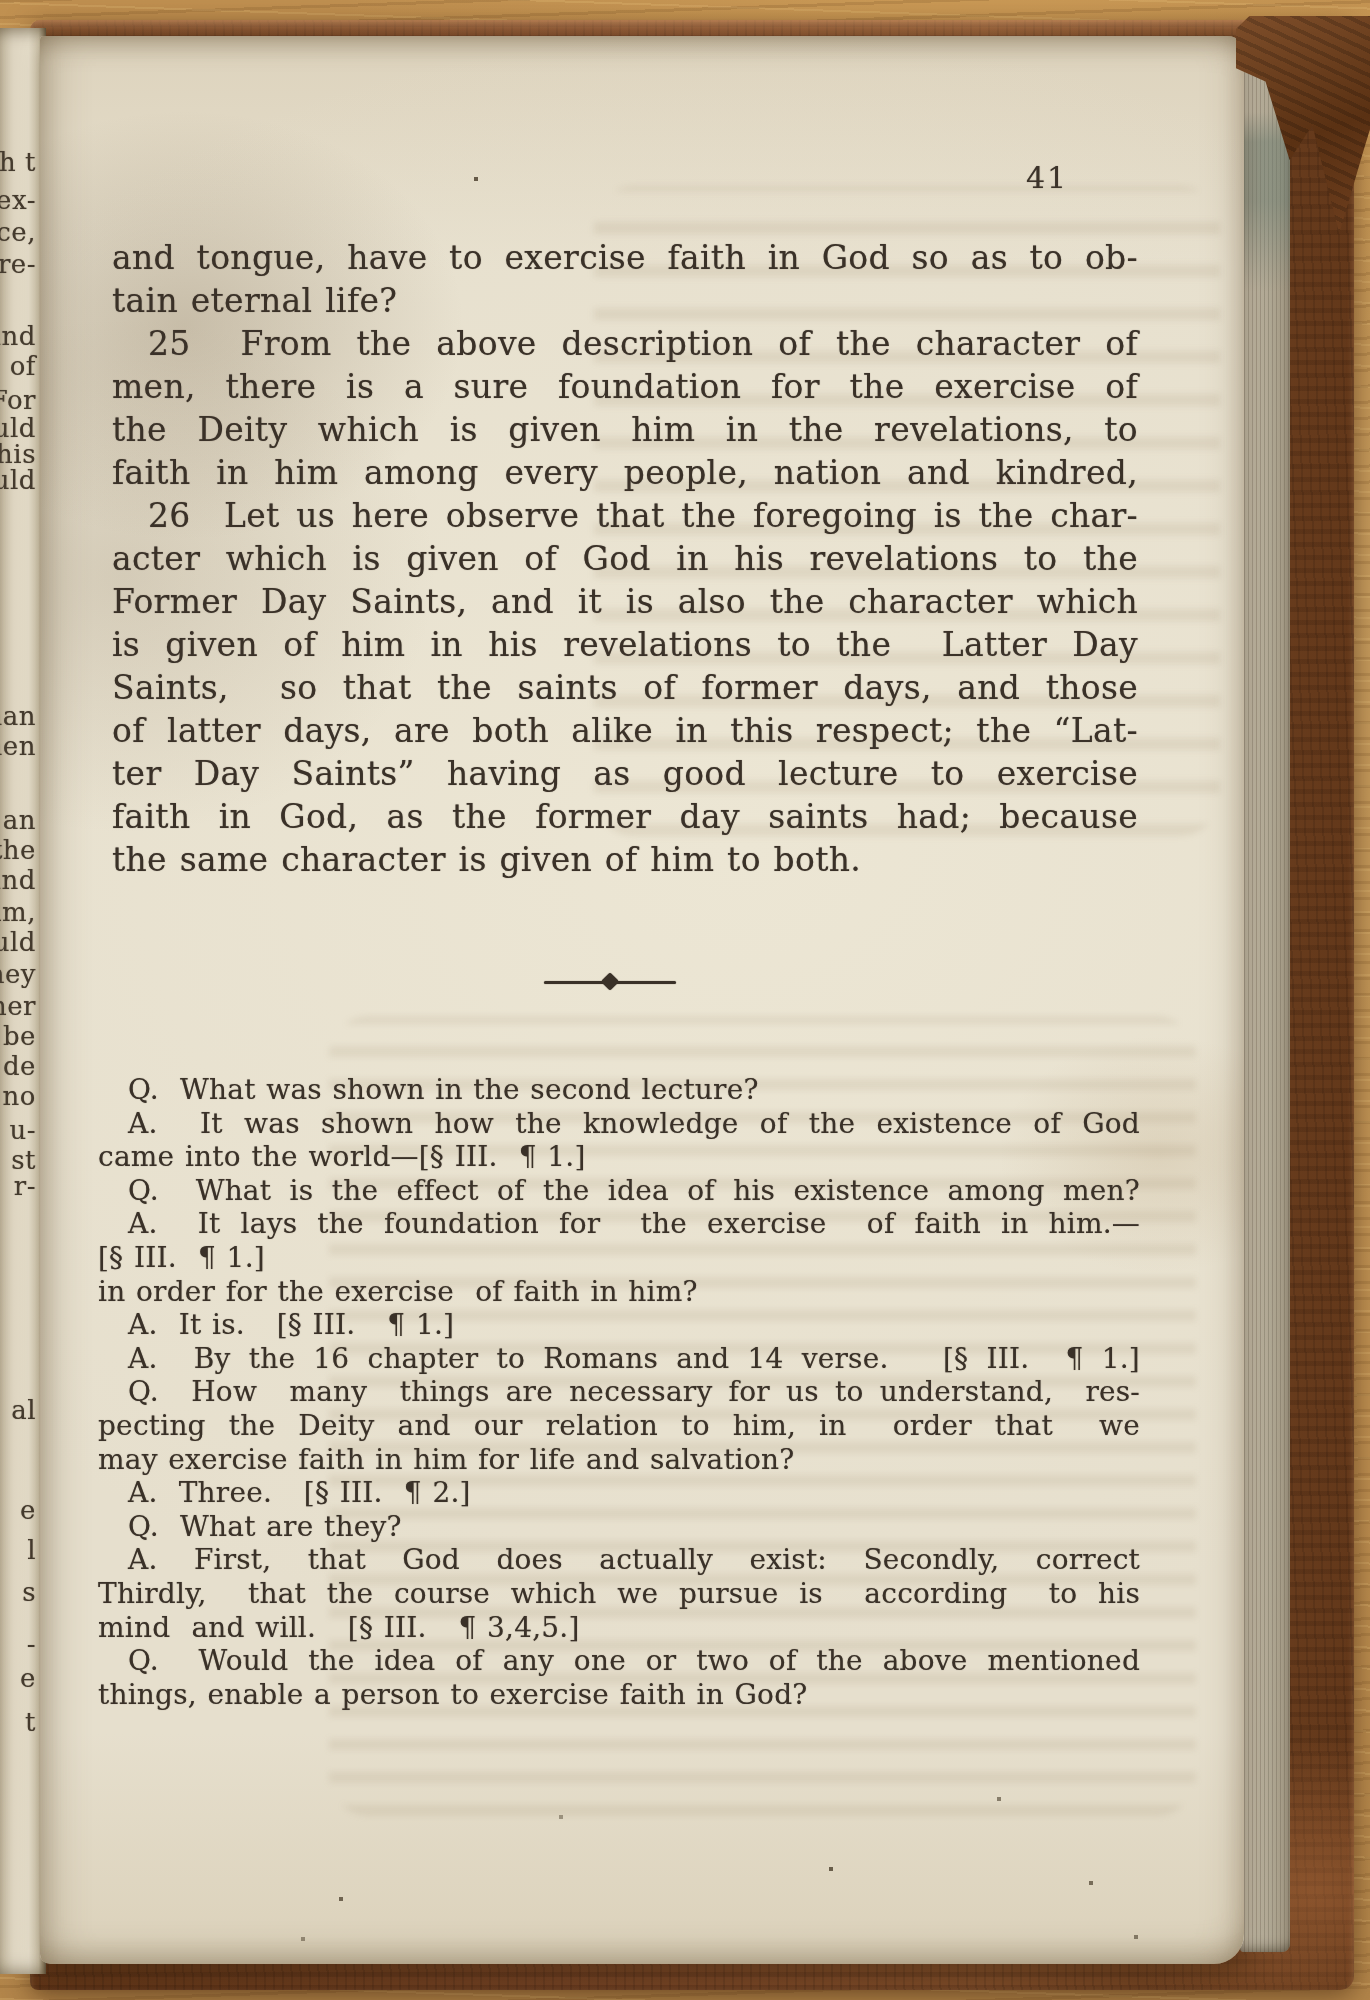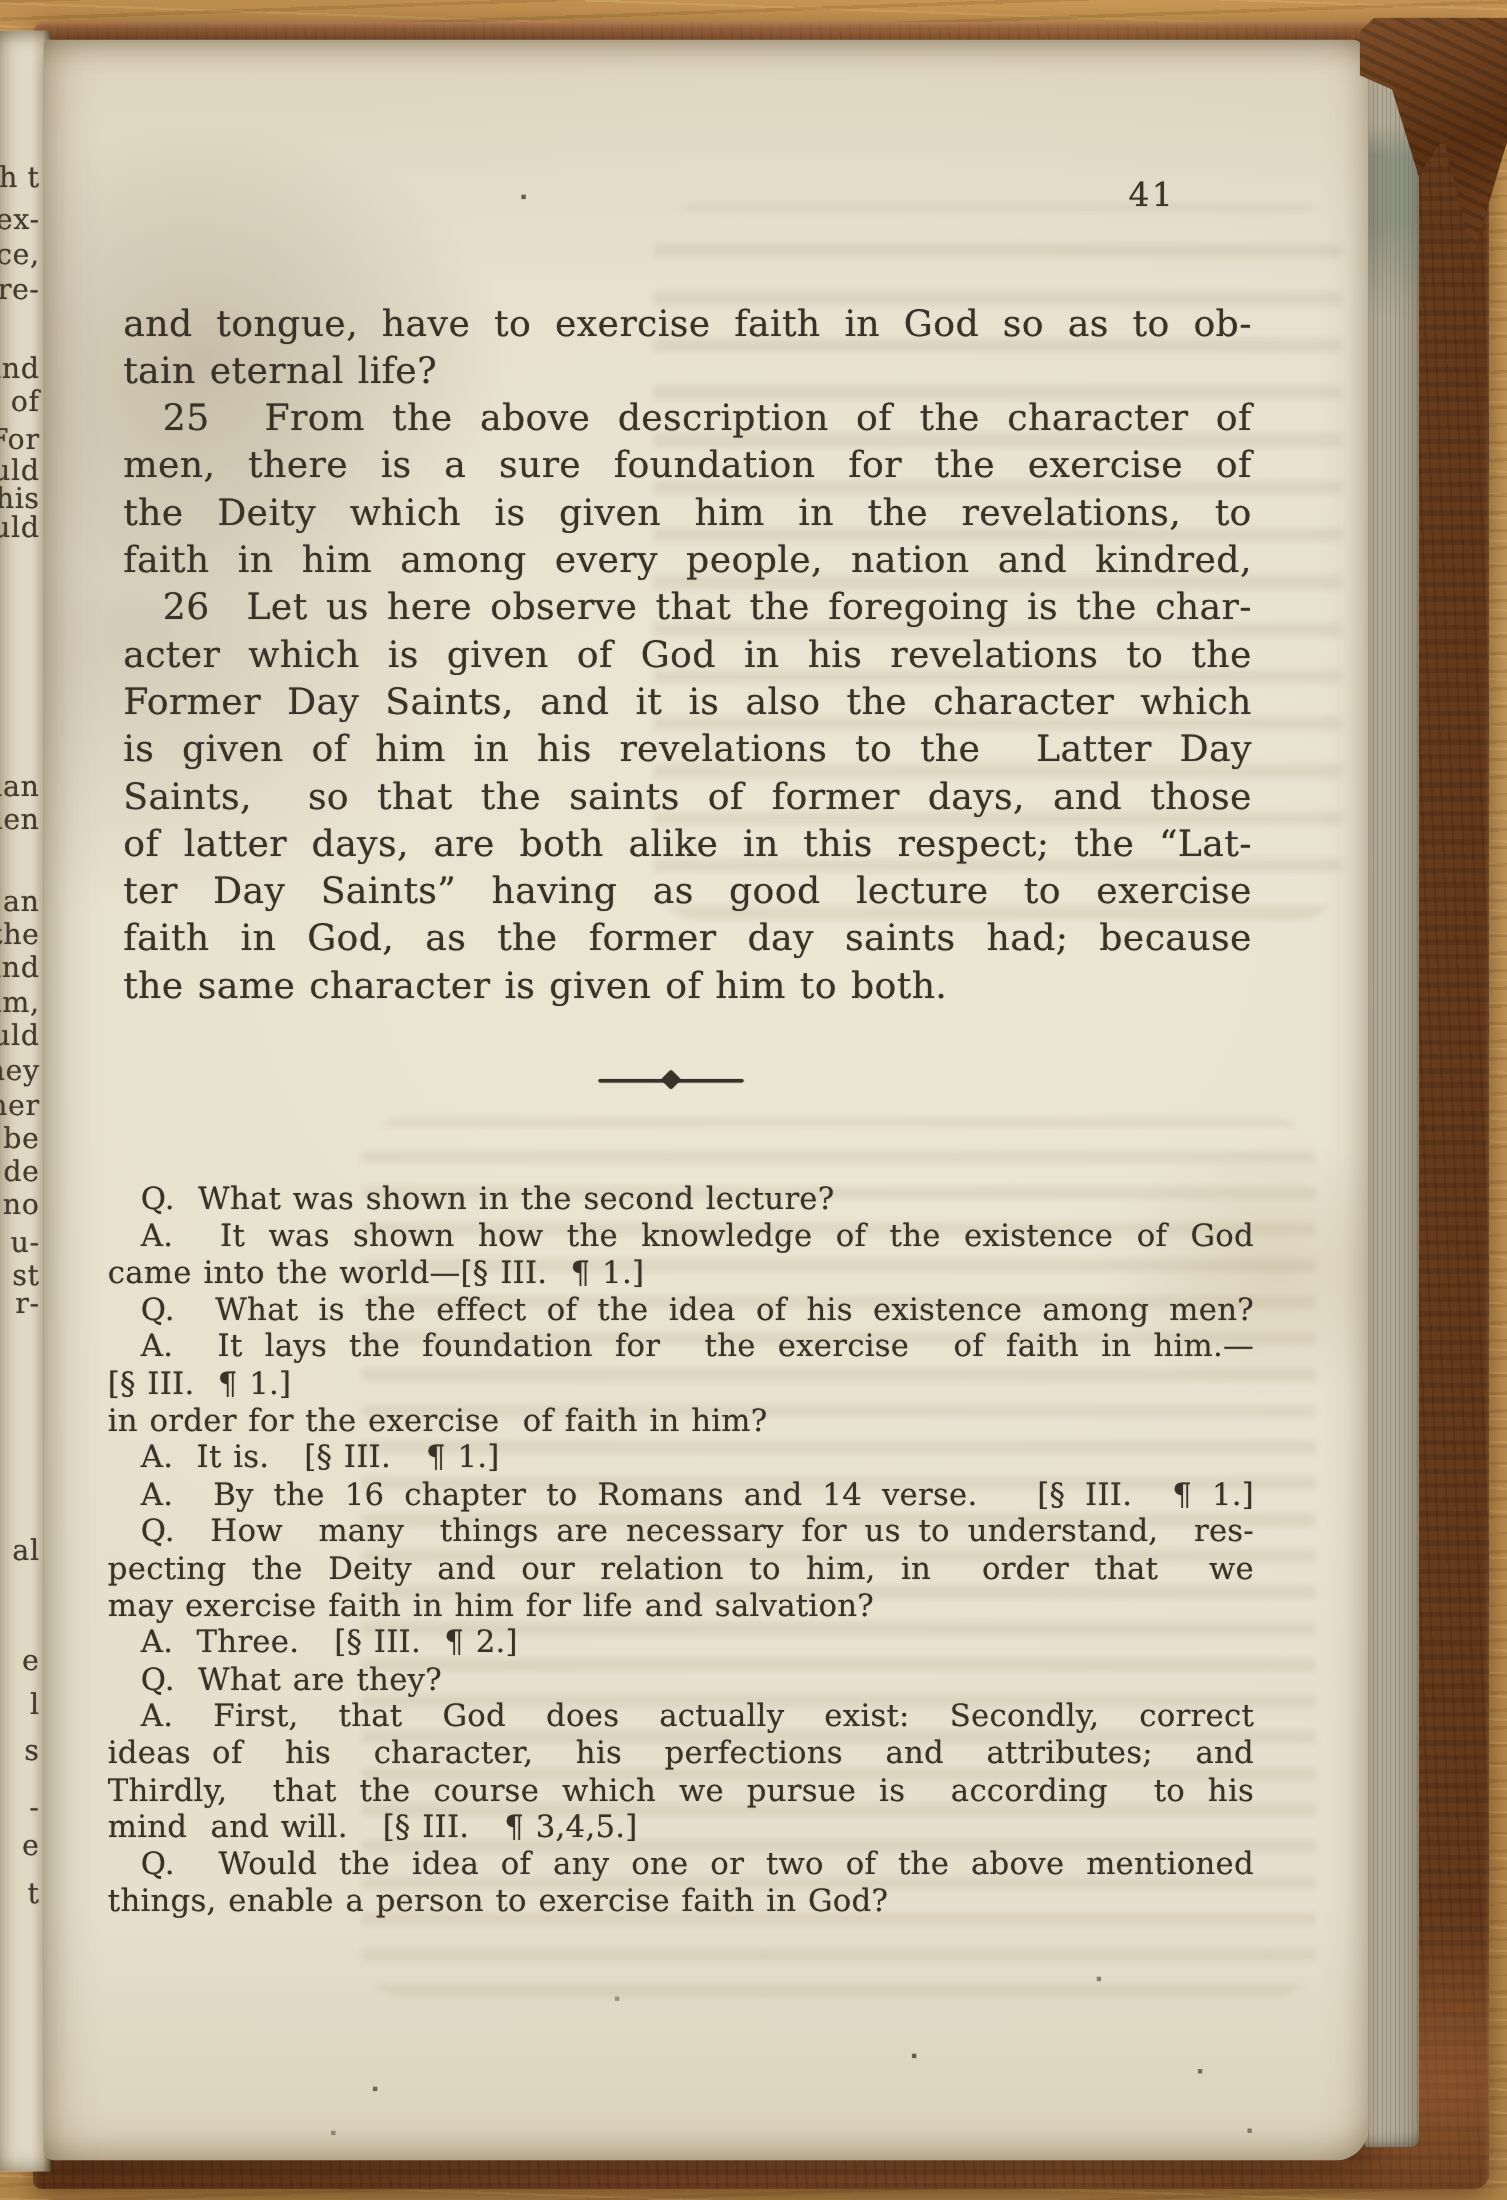--- a/index.html
+++ b/index.html
@@ -87,21 +87,21 @@
   .ghost1{left:46%;top:150px;width:52%;height:650px;
     background:repeating-linear-gradient(0deg, rgba(146,124,90,.13) 0 12px, rgba(0,0,0,0) 12px 43px);}
   .ghost2{left:24%;top:980px;width:72%;height:800px;
     background:repeating-linear-gradient(0deg, rgba(146,124,90,.12) 0 11px, rgba(0,0,0,0) 11px 33px);}
 
   .pagenum{position:absolute;left:985px;top:124px;width:44px;text-align:center;
     font-size:30px;color:#3c332a;letter-spacing:2px;text-shadow:0 0 1px rgba(60,51,42,.6);}
 
   .bodytext{position:absolute;left:72px;top:200px;width:1026px;
     font-size:33px;line-height:43px;color:#3a3128;letter-spacing:.3px;word-spacing:2px;
-    text-shadow:0 0 1px rgba(58,49,40,.55);margin-top:36px;}
+    text-shadow:0 0 1px rgba(58,49,40,.55);}
   .qatext{position:absolute;left:58px;top:1000px;width:1042px;
     font-size:28px;line-height:33.6px;color:#3a3128;letter-spacing:.2px;word-spacing:1.5px;
     text-shadow:0 0 1px rgba(58,49,40,.5);margin-top:37px;}
   .tline{text-align:justify;}
   .tline.just{text-align-last:justify;}
   .bodytext .ind{text-indent:36px;}
   .qatext .ind{text-indent:30px;}
 
   
   .divider{position:absolute;left:504px;top:938px;width:132px;height:16px;}
@@ -202,21 +202,20 @@
         <div class="tline">[§ III. &nbsp;¶ 1.]</div>
         <div class="tline">in order for the exercise &nbsp;of faith in him?</div>
         <div class="tline ind">A.&nbsp; It is. &nbsp;&nbsp;[§ III. &nbsp;&nbsp;¶ 1.]</div>
         <div class="tline just ind">A.&nbsp; By the 16 chapter to Romans and 14 verse. &nbsp;&nbsp;[§ III. &nbsp;¶ 1.]</div>
         <div class="tline just ind">Q.&nbsp; How &nbsp;many &nbsp;things are necessary for us to understand, &nbsp;res-</div>
         <div class="tline just">pecting the Deity and our relation to him, in &nbsp;order that &nbsp;we</div>
         <div class="tline">may exercise faith in him for life and salvation?</div>
         <div class="tline ind">A.&nbsp; Three. &nbsp;&nbsp;[§ III. &nbsp;¶ 2.]</div>
         <div class="tline ind">Q.&nbsp; What are they?</div>
         <div class="tline just ind">A.&nbsp; First, &nbsp;that &nbsp;God &nbsp;does &nbsp;actually &nbsp;exist: &nbsp;Secondly, &nbsp;correct</div>
-        <div class="tline just">ideas of &nbsp;his &nbsp;character, &nbsp;his &nbsp;perfections &nbsp;and &nbsp;attributes; &nbsp;and</div>
         <div class="tline just">Thirdly, &nbsp;that the course which we pursue is &nbsp;according &nbsp;to his</div>
         <div class="tline">mind &nbsp;and will. &nbsp;&nbsp;[§ III. &nbsp;&nbsp;¶ 3,4,5.]</div>
         <div class="tline just ind">Q.&nbsp; Would the idea of any one or two of the above mentioned</div>
         <div class="tline">things, enable a person to exercise faith in God?</div>
       </div>
 
     <div class="specks"></div>
   </div>
 
   <div class="flap"></div>

